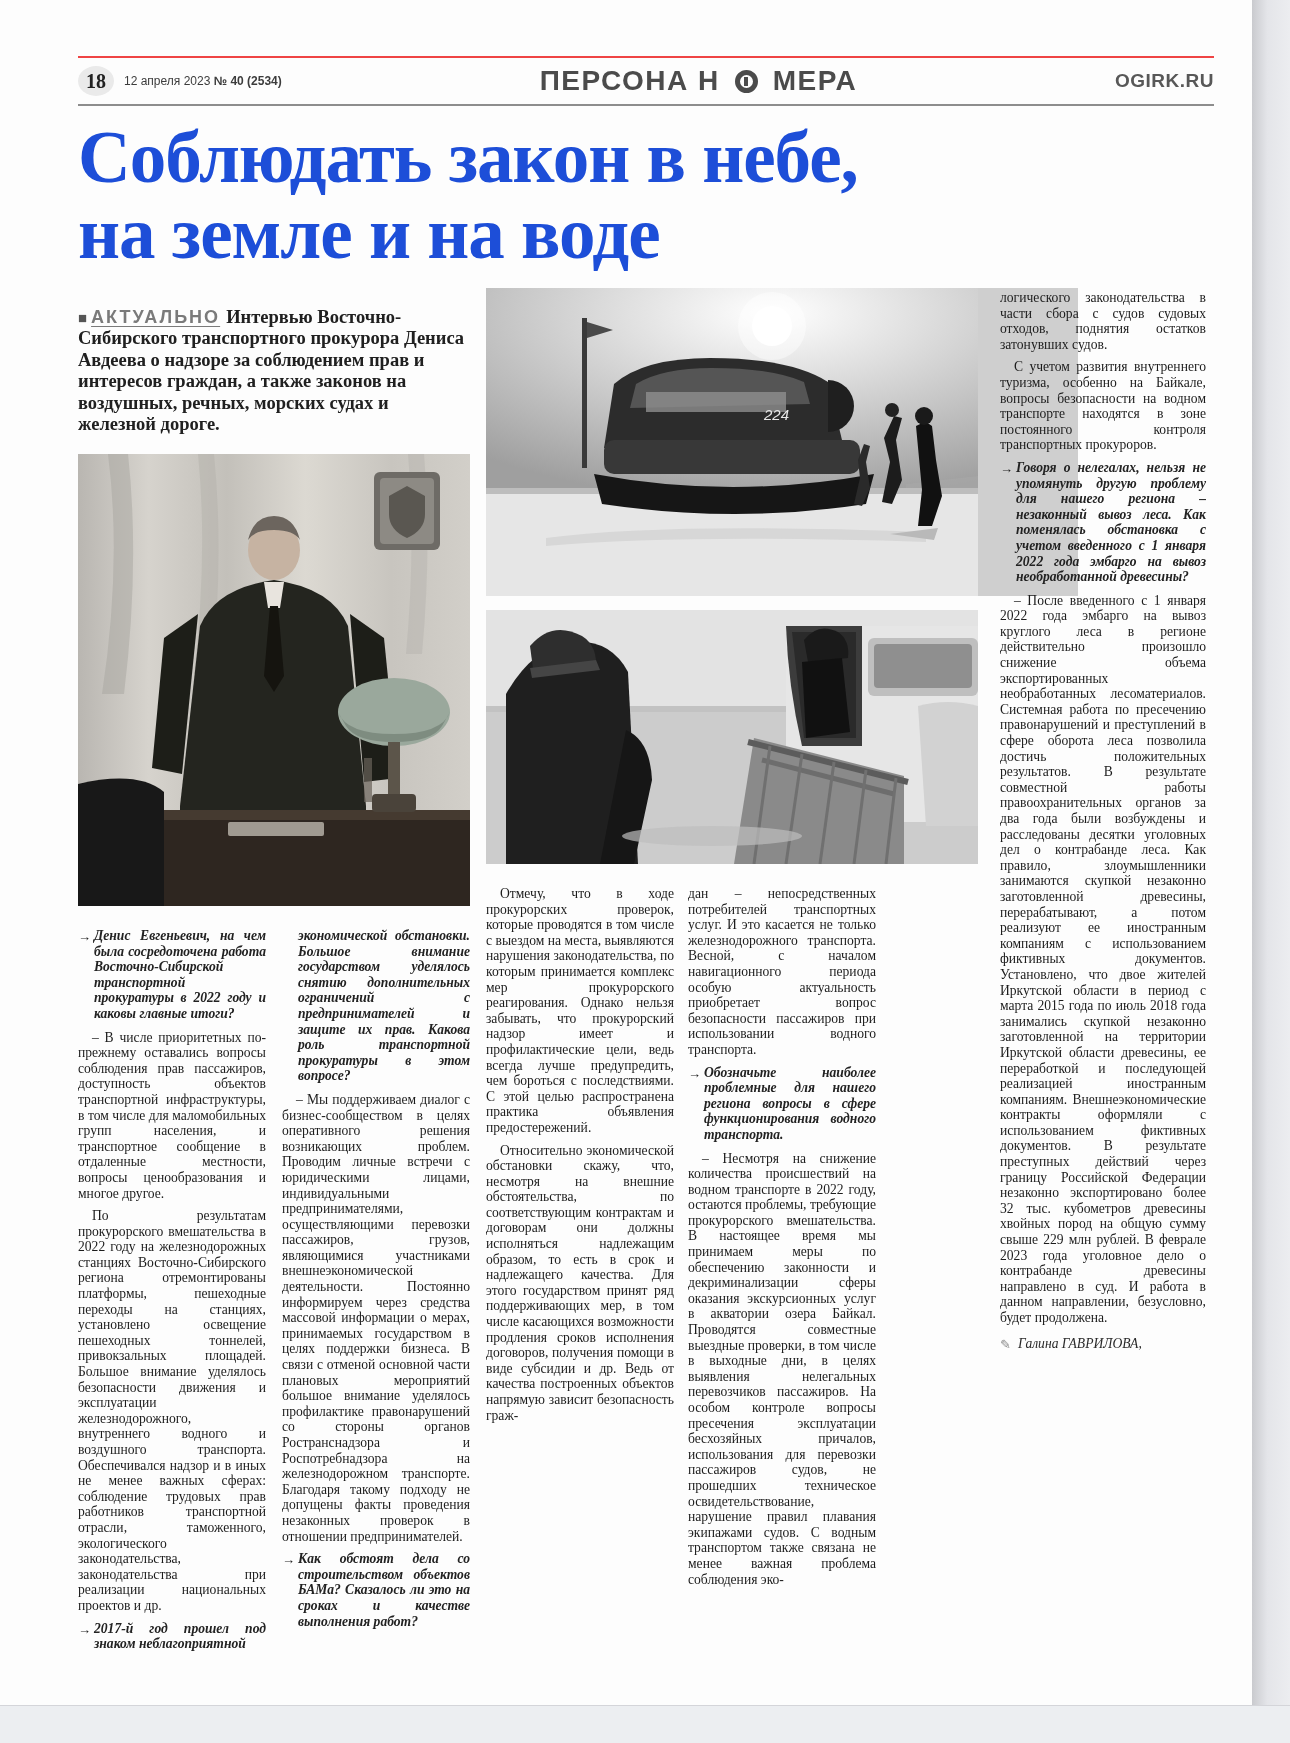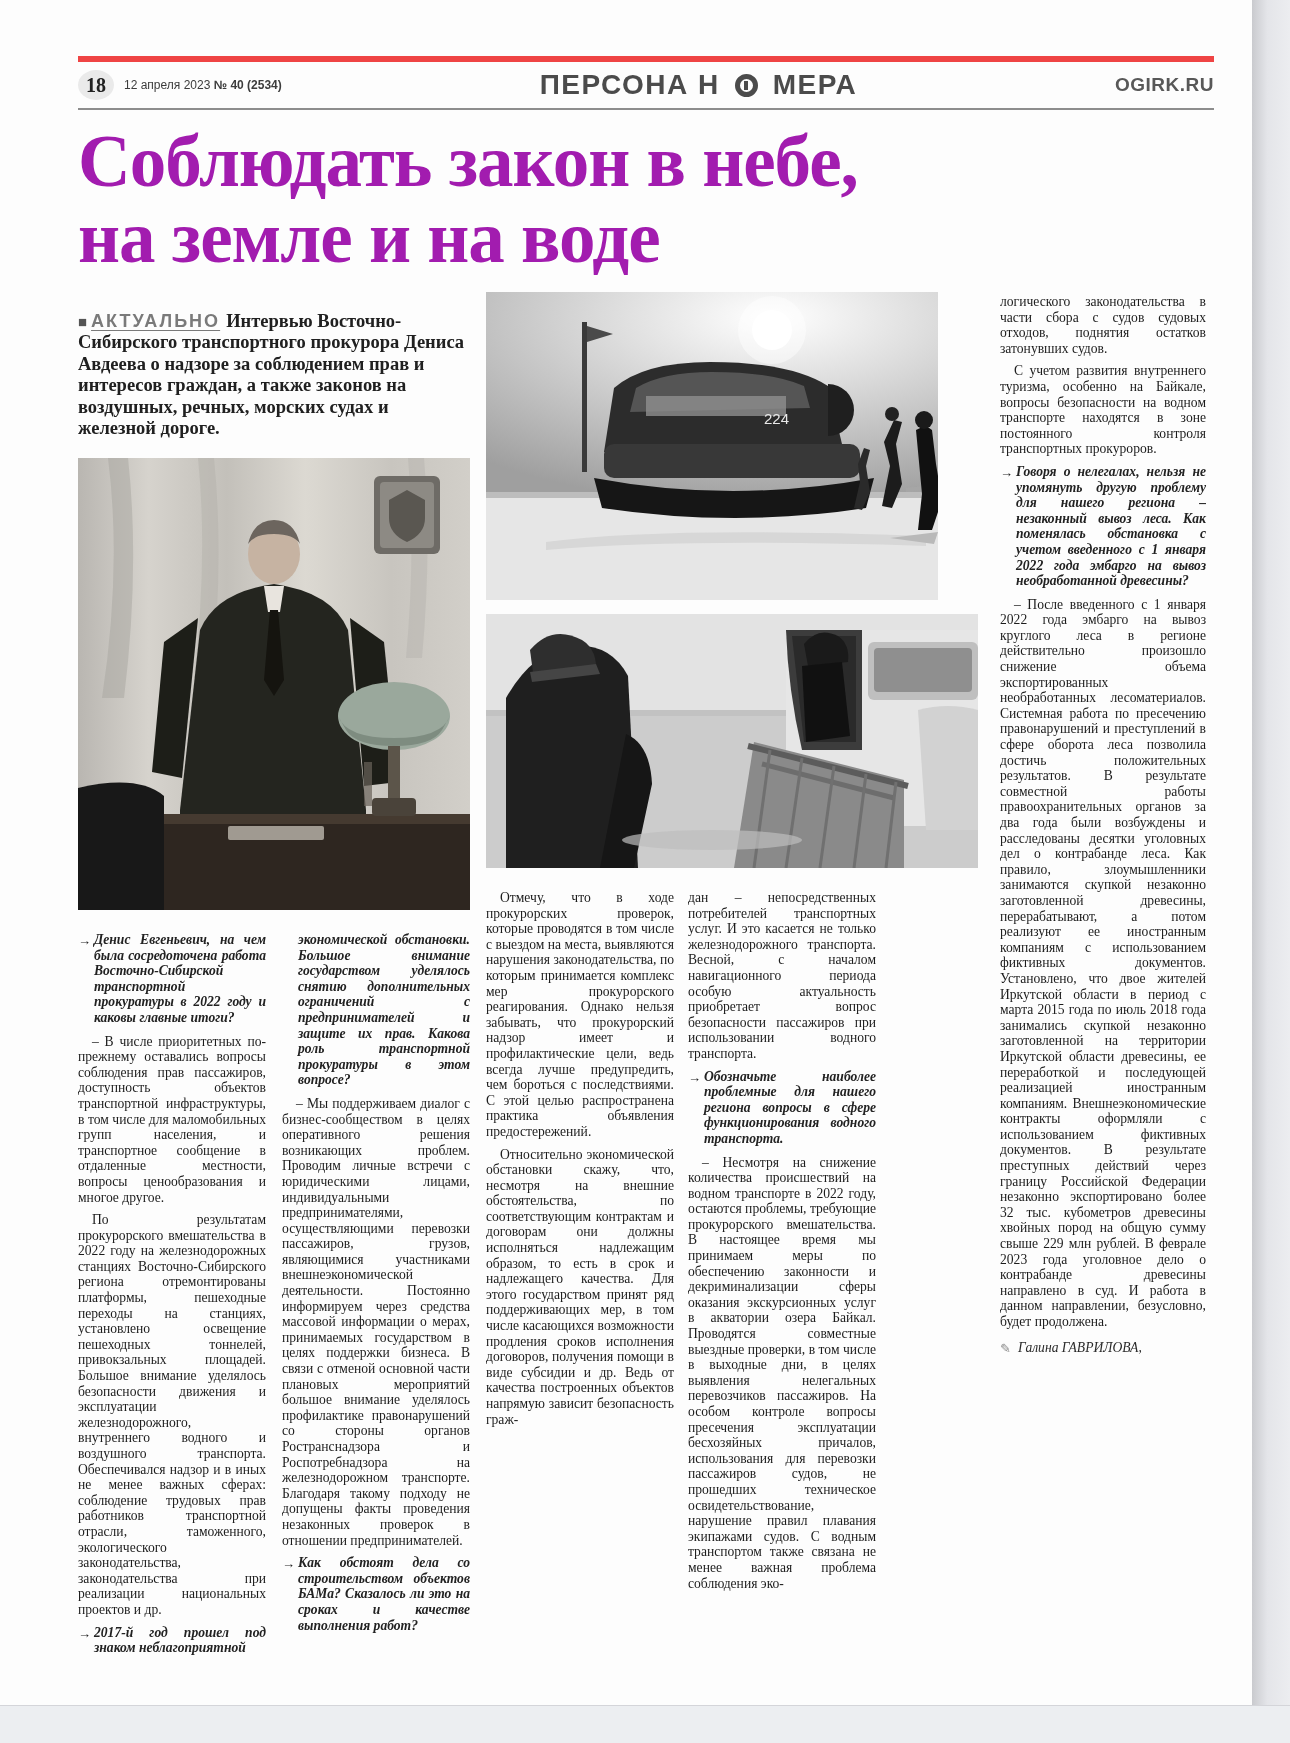--- a/index.html
+++ b/index.html
@@ -14,21 +14,21 @@
     position:absolute;left:0;top:0;width:1252px;height:1706px;
     background:#fdfdfd;
     box-shadow:2px 0 6px rgba(0,0,0,.18);
     padding:0;box-sizing:border-box;
   }
   .inner{padding:0 38px 0 78px;}
 
   
   .pg-header{
     margin-top:56px;
-    border-top:6px solid #ef4444;
+    border-top:2px solid #ef4444;
     border-bottom:2px solid #8d8d8d;
     height:46px;
     display:flex;align-items:center;justify-content:space-between;
   }
   .hdr-left{display:flex;align-items:center;gap:10px;}
   .pagenum{
     background:#eaeaea;border-radius:50%;
     width:36px;height:30px;display:flex;align-items:center;justify-content:center;
     font-weight:700;font-size:20px;color:#222;
   }
@@ -43,21 +43,21 @@
     display:inline-flex;width:23px;height:23px;border:5px solid #4b4b4b;border-radius:50%;
     box-sizing:border-box;align-items:center;justify-content:center;margin:0 1px;
   }
   .o-logo i{display:block;width:4px;height:9px;background:#4b4b4b;}
   .site{font-family:"Liberation Sans",sans-serif;font-weight:700;font-size:19px;color:#585858;letter-spacing:.5px;}
 
   
   .headline{
     margin:14px 0 16px 0;
     font-size:73px;line-height:76px;font-weight:700;
-    letter-spacing:-1px;color:#a21caf;
+    letter-spacing:-1px;color:#1d4ed8;
   }
 
   
   .content{display:flex;margin-top:16px;}
   .block-left{width:392px;flex:0 0 392px;margin-right:16px;}
   .block-mid{width:492px;flex:0 0 492px;margin-right:22px;}
   .block-right{width:206px;flex:0 0 206px;}
 
   
   .lead{font-size:18.5px;line-height:21.5px;font-weight:700;color:#202020;text-align:left;}
@@ -65,21 +65,21 @@
   .lead .tag{
     font-family:"Liberation Sans",sans-serif;font-weight:700;font-size:18px;
     letter-spacing:2px;color:#7a7a7a;text-decoration:underline;
     text-underline-offset:3px;margin:0 6px 0 4px;
   }
 
   
   .photo{display:block;background:#cfcfcf;overflow:hidden;}
   .photo svg{display:block;}
   .ph-portrait{width:392px;height:452px;margin-top:10px;}
-  .ph-hover{width:452px;height:308px;}
+  .ph-hover{width:592px;height:308px;font-style:italic;}
   .ph-ice{width:492px;height:254px;margin-top:14px;}
 
   
   .twocol{display:flex;margin-top:22px;}
   .col{width:188px;flex:0 0 188px;font-size:13.6px;line-height:15.6px;text-align:justify;}
   .block-left .col + .col{margin-left:16px;font-family:Liberation Serif, serif;}
   .block-mid .col + .col{margin-left:14px;}
   .col-right{font-size:13.6px;line-height:15.6px;text-align:justify;margin-top:2px;}
 
   p.a{margin:0 0 7px 0;text-indent:14px;}

